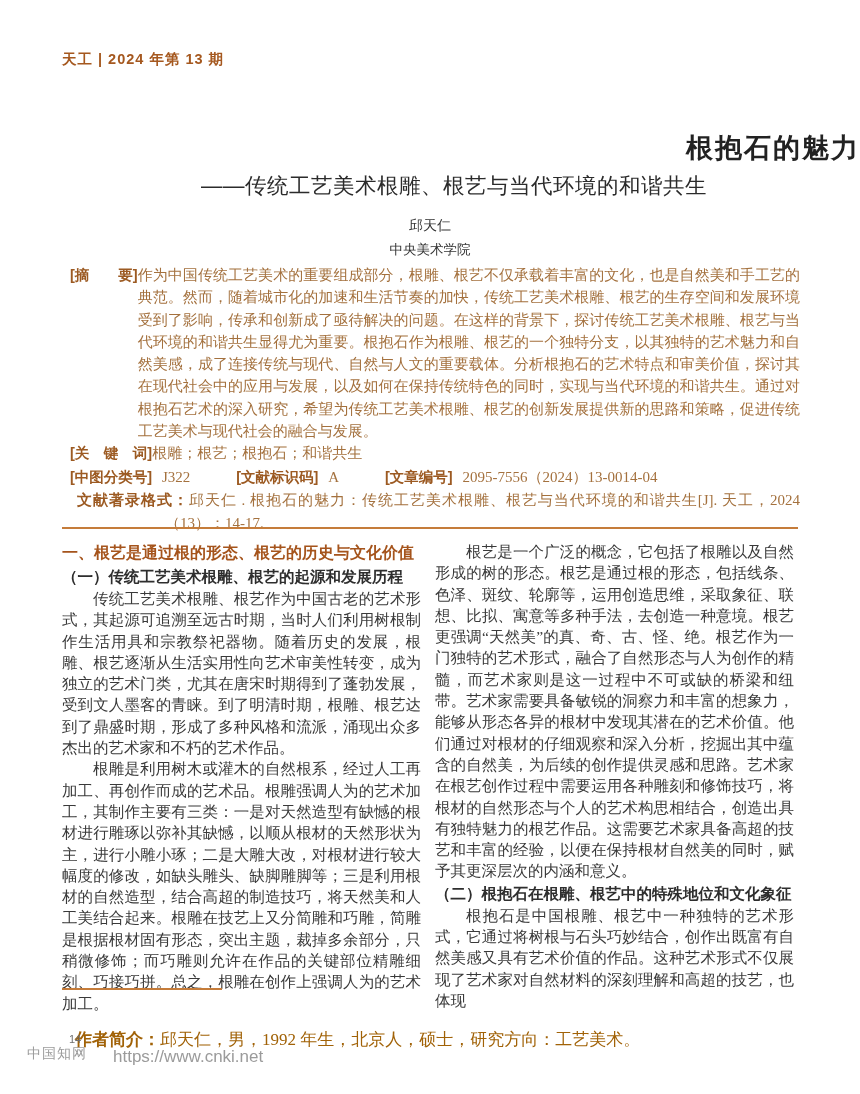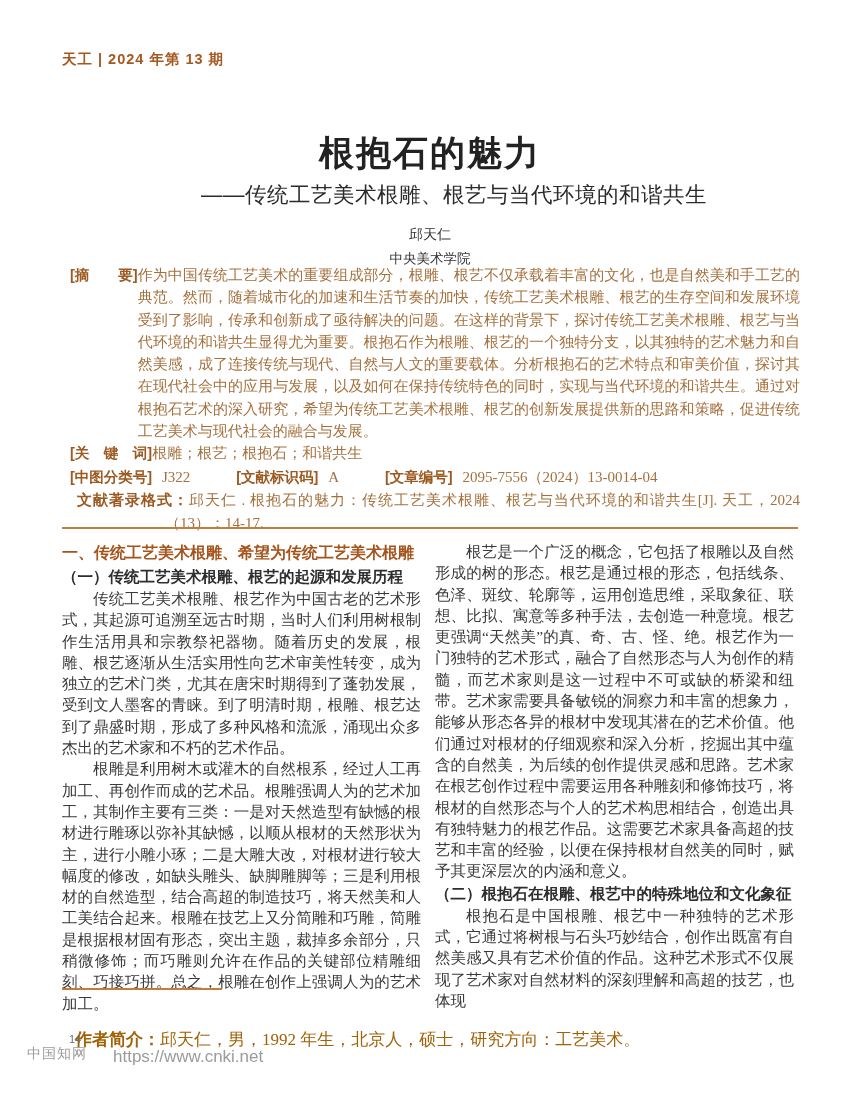--- a/index.html
+++ b/index.html
@@ -12,21 +12,21 @@
 
   .journal-header {
     position:absolute; left:62px; top:50px;
     font-family:"Liberation Sans","DejaVu Sans",sans-serif;
     font-weight:bold; font-size:14.5px; color:#a5581f; letter-spacing:1px;
   }
 
   .title-block { position:absolute; top:134px; left:0; width:100%; text-align:center; }
   .title {
     font-family:"Liberation Sans","DejaVu Sans",sans-serif;
-    font-weight:bold; font-size:35px; color:#222222; letter-spacing:2px; line-height:1.1;
+    font-weight:bold; font-size:27px; color:#222222; letter-spacing:2px; line-height:1.1;text-align:right;
   }
   .subtitle {
     margin-top:7px; font-family:"Liberation Sans","DejaVu Sans",sans-serif;
     font-size:21.5px; color:#2b2b2b; letter-spacing:0.5px;padding-left:48px;
   }
   .author { margin-top:17px; font-size:14px; color:#333333; }
   .affiliation { margin-top:6px; font-size:13.5px; color:#333333; }
 
   .meta { position:absolute; left:70px; top:264px; width:730px; }
   .meta-row { display:flex; align-items:flex-start; }
@@ -136,21 +136,21 @@
       </span>
     </div>
     <div class="citation-row">
       <span class="citation-label">文献著录格式：</span><span>邱天仁 . 根抱石的魅力：传统工艺美术根雕、根艺与当代环境的和谐共生[J]. 天工，2024（13）：14-17.</span>
     </div>
   </div>
 
   <div class="section-divider"></div>
 
   <div class="col col-left">
-    <h3 class="sec-h">一、传统工艺美术根雕、希望为传统工艺美术根雕</h3>
+    <h3 class="sec-h">一、根艺是通过根的形态、根艺的历史与文化价值</h3>
     <h4 class="sub-h">（一）传统工艺美术根雕、根艺的起源和发展历程</h4>
     <p class="body-p">传统工艺美术根雕、根艺作为中国古老的艺术形式，其起源可追溯至远古时期，当时人们利用树根制作生活用具和宗教祭祀器物。随着历史的发展，根雕、根艺逐渐从生活实用性向艺术审美性转变，成为独立的艺术门类，尤其在唐宋时期得到了蓬勃发展，受到文人墨客的青睐。到了明清时期，根雕、根艺达到了鼎盛时期，形成了多种风格和流派，涌现出众多杰出的艺术家和不朽的艺术作品。</p>
     <p class="body-p">根雕是利用树木或灌木的自然根系，经过人工再加工、再创作而成的艺术品。根雕强调人为的艺术加工，其制作主要有三类：一是对天然造型有缺憾的根材进行雕琢以弥补其缺憾，以顺从根材的天然形状为主，进行小雕小琢；二是大雕大改，对根材进行较大幅度的修改，如缺头雕头、缺脚雕脚等；三是利用根材的自然造型，结合高超的制造技巧，将天然美和人工美结合起来。根雕在技艺上又分简雕和巧雕，简雕是根据根材固有形态，突出主题，裁掉多余部分，只稍微修饰；而巧雕则允许在作品的关键部位精雕细刻、巧接巧拼。总之，根雕在创作上强调人为的艺术加工。</p>
   </div>
 
   <div class="col col-right">
     <p class="body-p">根艺是一个广泛的概念，它包括了根雕以及自然形成的树的形态。根艺是通过根的形态，包括线条、色泽、斑纹、轮廓等，运用创造思维，采取象征、联想、比拟、寓意等多种手法，去创造一种意境。根艺更强调“天然美”的真、奇、古、怪、绝。根艺作为一门独特的艺术形式，融合了自然形态与人为创作的精髓，而艺术家则是这一过程中不可或缺的桥梁和纽带。艺术家需要具备敏锐的洞察力和丰富的想象力，能够从形态各异的根材中发现其潜在的艺术价值。他们通过对根材的仔细观察和深入分析，挖掘出其中蕴含的自然美，为后续的创作提供灵感和思路。艺术家在根艺创作过程中需要运用各种雕刻和修饰技巧，将根材的自然形态与个人的艺术构思相结合，创造出具有独特魅力的根艺作品。这需要艺术家具备高超的技艺和丰富的经验，以便在保持根材自然美的同时，赋予其更深层次的内涵和意义。</p>
     <h4 class="sub-h">（二）根抱石在根雕、根艺中的特殊地位和文化象征</h4>
     <p class="body-p">根抱石是中国根雕、根艺中一种独特的艺术形式，它通过将树根与石头巧妙结合，创作出既富有自然美感又具有艺术价值的作品。这种艺术形式不仅展现了艺术家对自然材料的深刻理解和高超的技艺，也体现</p>
   </div>

